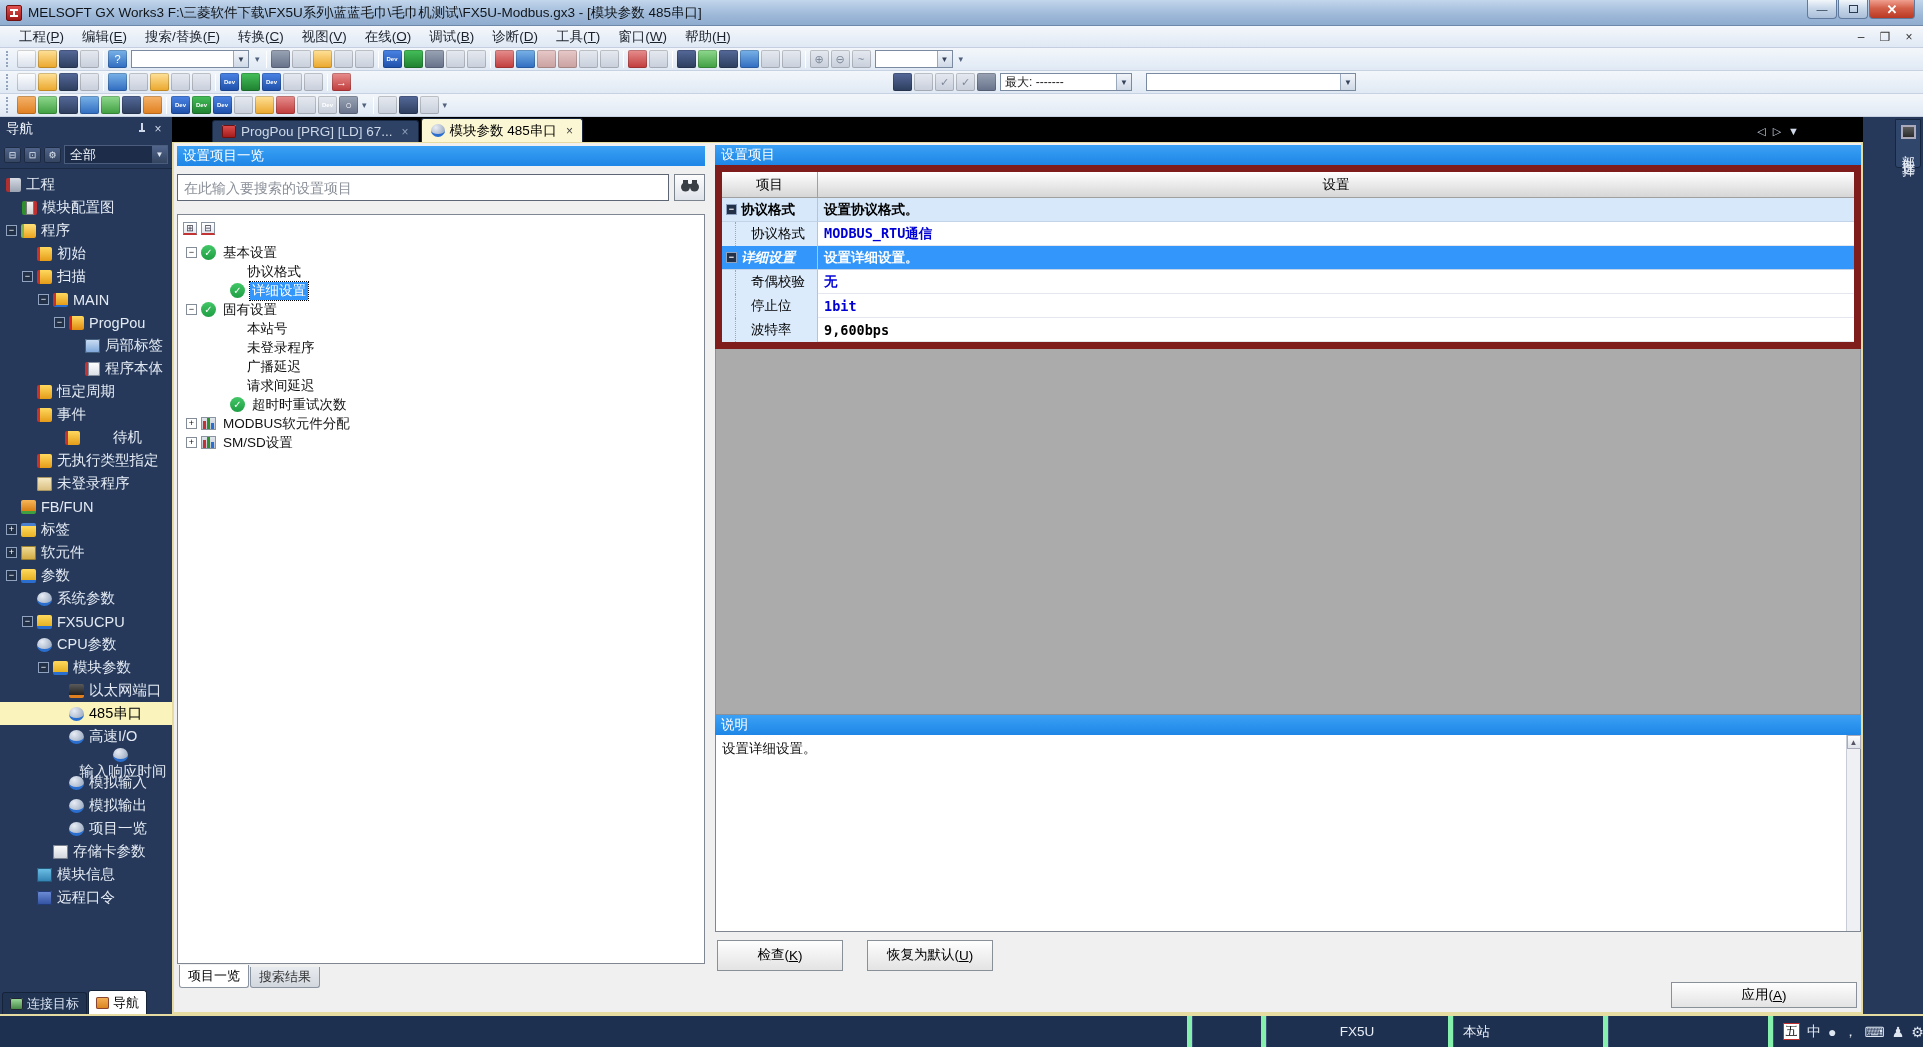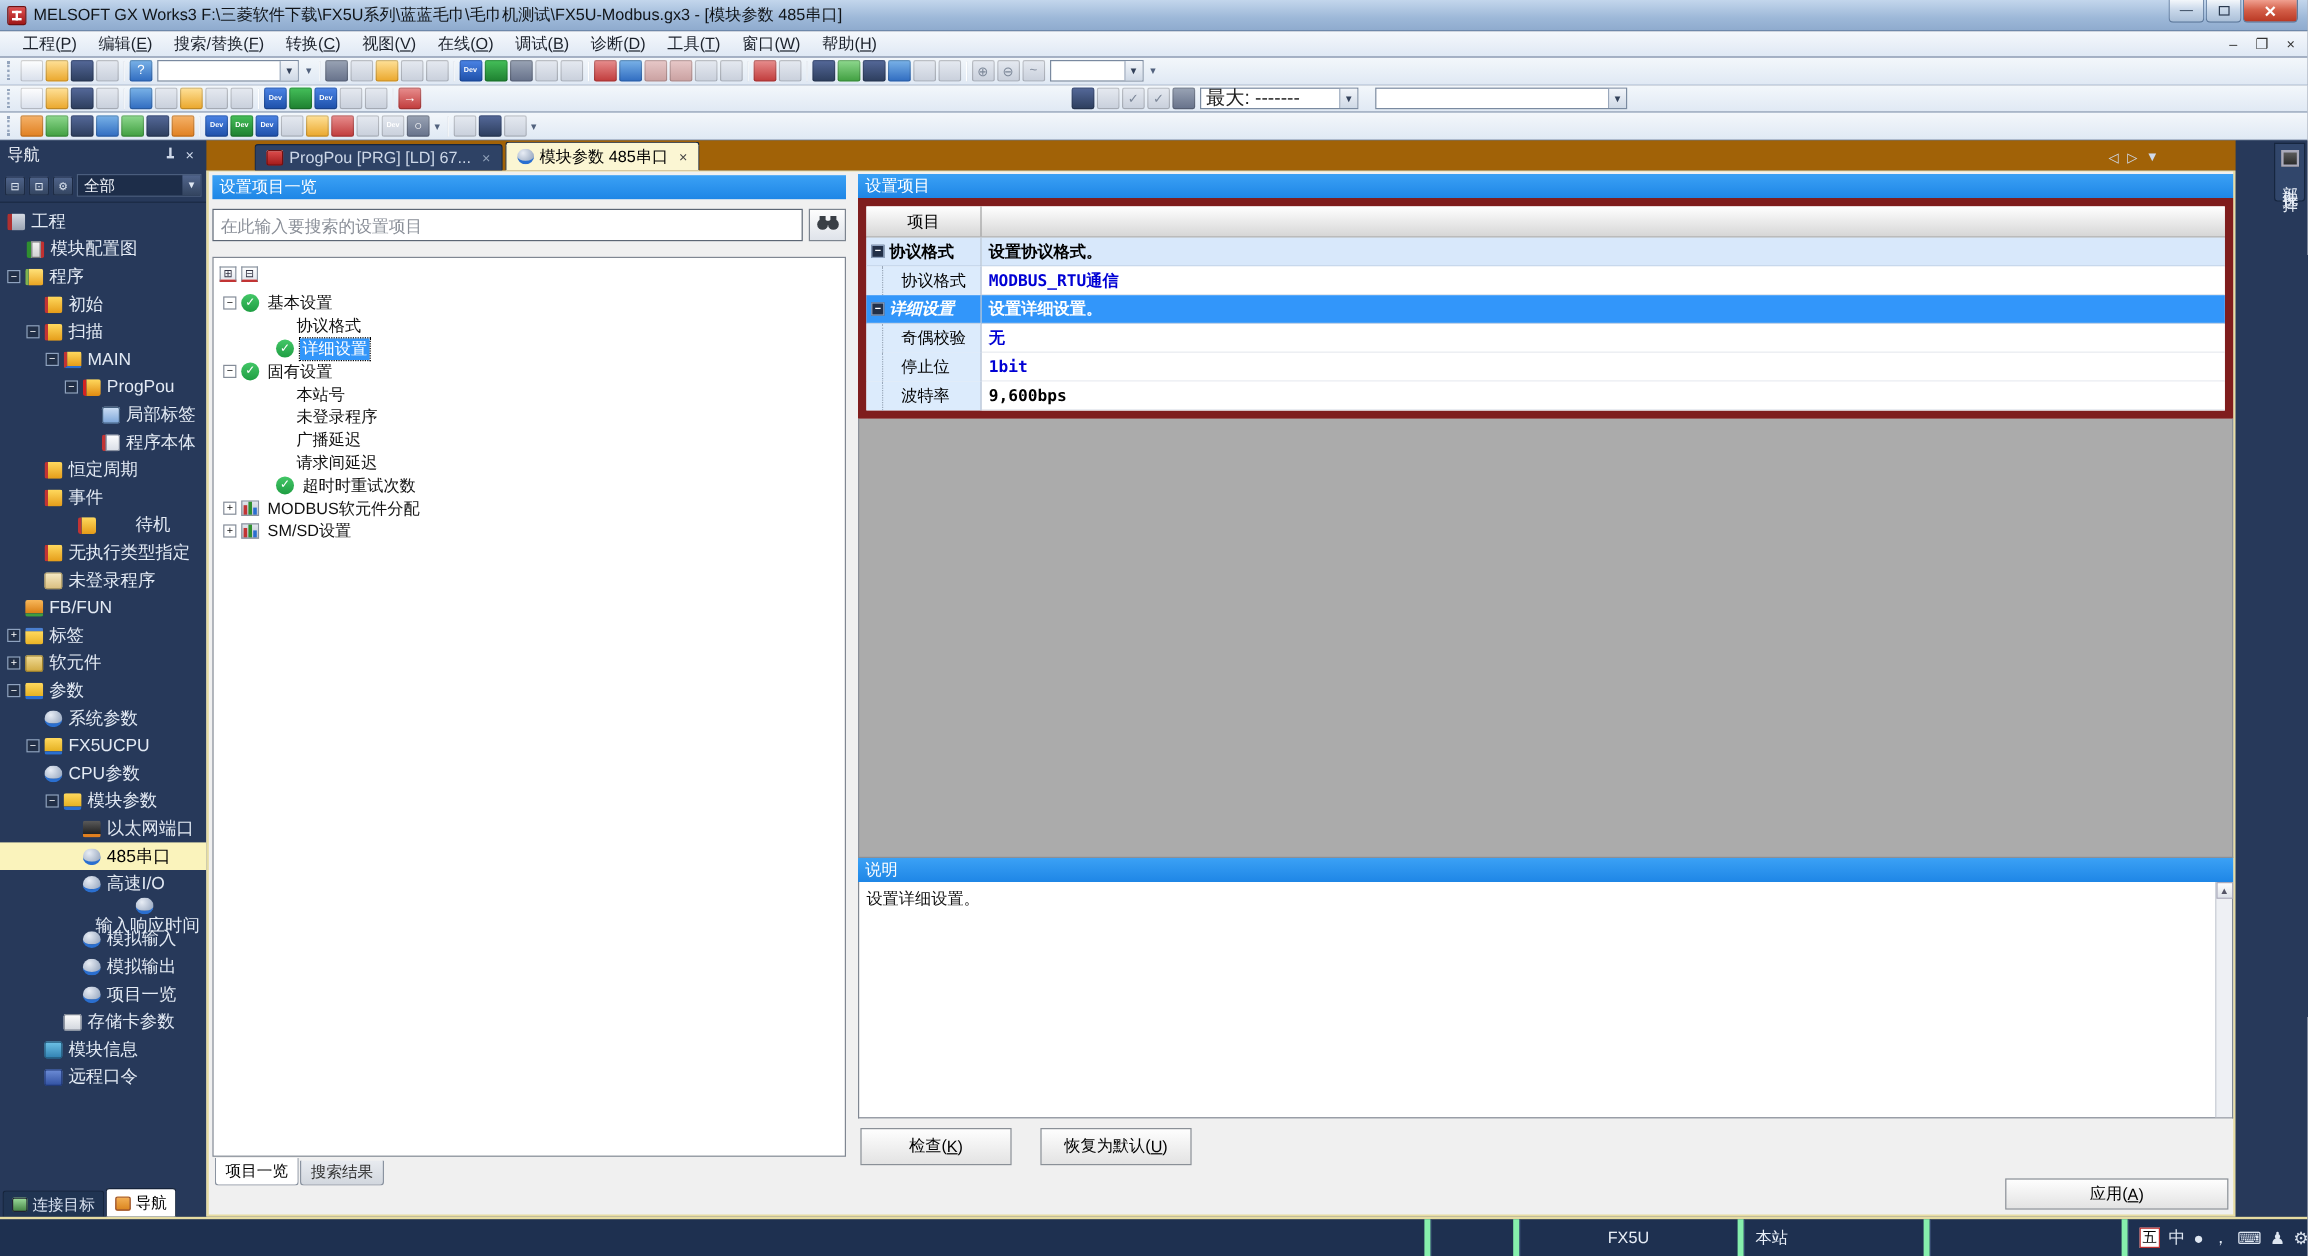--- a/index.html
+++ b/index.html
@@ -27,21 +27,21 @@
   .mdi-btns { position:absolute; right:6px; display:flex; gap:8px; color:#333; font-size:12px; }
   .mdi-btns span { width:16px; text-align:center; }
 
   
   .tbrow { height:23px; background:linear-gradient(#f3f7fb,#e0e9f4); border-bottom:1px solid #c6d2e2; display:flex; align-items:center; padding-left:2px; }
   .tb-handle { width:6px; height:16px; border-left:2px dotted #93a4bc; margin:0 4px; }
   .tb-sep { width:1px; height:17px; background:#b3c0d2; border-right:1px solid #fff; margin:0 3px; }
   .tb-icon { width:19px; height:18px; border-radius:2px; margin:0 1px; display:flex; align-items:center; justify-content:center; font-size:11px; color:#fff; box-shadow: inset 0 0 0 1px rgba(0,0,0,.18); position:relative; }
   .tb-icon .tiny { font-size:6px; font-weight:bold; color:#fff; }
   .tb-combo { height:18px; background:#fff; border:1px solid #7a8aa0; margin:0 3px; display:flex; align-items:center; }
-  .tb-combo .val { flex:1; padding:0 4px; font-size:16px; color:#222; white-space:nowrap; overflow:hidden; }
+  .tb-combo .val { flex:1; padding:0 4px; font-size:12px; color:#222; white-space:nowrap; overflow:hidden; }
   .tb-combo .drop { width:15px; height:100%; background:linear-gradient(#f2f5fa,#cfd9e6); border-left:1px solid #9aa8bc; display:flex; align-items:center; justify-content:center; font-size:8px; color:#33415a; }
   .tb-over { font-size:9px; color:#52627e; margin:0 3px; }
   .s-w{background:linear-gradient(#fff,#d8dfeb);} .s-y{background:linear-gradient(#ffe29a,#eaa62a);}
   .s-b{background:linear-gradient(#7ab3e8,#2f6bc0);} .s-g{background:linear-gradient(#8fd98f,#3f9e3f);}
   .s-r{background:linear-gradient(#e88f8f,#c03a3a);} .s-k{background:linear-gradient(#9aa4b5,#66718a);}
   .s-dim{background:linear-gradient(#e6eaf1,#c8cfdb); color:#7d8899;} .s-navy{background:linear-gradient(#55699a,#2c3d5c);}
   .s-dev{background:linear-gradient(#4b84e6,#1d4fa8);} .s-devg{background:linear-gradient(#45c05a,#1d7f2f);}
   .s-orange{background:linear-gradient(#f5b36b,#e07f1f);} .s-rdim{background:linear-gradient(#e8c9c9,#c9a0a0); color:#8a5a5a;}
 
   
@@ -86,21 +86,21 @@
   .ni-remote{background:linear-gradient(#6f8fd8,#2f4fa0); box-shadow:inset 0 0 0 1px #223a78;}
   .nav-tabs { height:26px; display:flex; align-items:flex-end; padding:0 2px; gap:1px; }
   .nav-tab { height:22px; display:flex; align-items:center; gap:4px; padding:0 7px; font-size:13px; color:#d7e0ee; border:1px solid #15233a; border-bottom:none; background:#203452; border-radius:3px 3px 0 0; }
   .nav-tab.active { background:#fff; color:#000; height:24px; }
   .nt-icon { width:13px; height:12px; border-radius:2px; }
   .nt-conn { background:linear-gradient(#9fe09f,#3f7f3f); box-shadow:inset 0 0 0 1px #223; }
   .nt-nav  { background:linear-gradient(#f5b35a,#d9821a); box-shadow:inset 0 0 0 1px #843; }
 
   
   .doc { flex:1; display:flex; flex-direction:column; min-width:0; }
-  .tabbar { height:25px; background:#a16207; display:flex; align-items:flex-end; padding-left:40px; position:relative; }
+  .tabbar { height:25px; background:#000000; display:flex; align-items:flex-end; padding-left:40px; position:relative; }
   .dtab { height:22px; display:flex; align-items:center; gap:5px; padding:0 9px; font-size:13.5px; color:#cdd8e8; background:#2e4265; border:1px solid #16263f; border-bottom:none; border-radius:3px 3px 0 0; margin-right:2px; max-width:300px; white-space:nowrap; }
   .dtab.active { background:#fbf6d3; color:#000; height:24px; }
   .dtab .x { font-size:12px; margin-left:4px; color:#8fa0b8; }
   .dtab.active .x { color:#444; }
   .ti { width:14px; height:13px; border-radius:2px; flex:none; }
   .ti-prog { background:linear-gradient(#e05050,#a01818); box-shadow:inset 0 0 0 1px #701010, inset 0 4px 0 -3px #fff; }
   .ti-param { background:radial-gradient(circle at 35% 35%,#e8edf5,#8fa0ba); border-radius:50%; border-bottom:3px solid #2a6fd0; }
   .tab-arrows { position:absolute; right:64px; bottom:4px; display:flex; gap:7px; color:#cfd9ea; font-size:11px; }
   .doccontent { flex:1; display:flex; border:2px solid #e6dca2; border-top-width:1px; background:#f0f0f0; min-height:0; }
 
@@ -637,20 +637,21 @@
           <div class="midpad"></div>
         </div>
 
         <div class="vsplit"></div>
 
         <div class="rightpanel">
           <div class="bluebar">设置项目</div>
           <div class="grid">
             <div class="grid-header">
               <div class="gh-item">项目</div>
+              <div class="gh-set">设置</div>
             </div>
             <div id="grid-rows">
                 <div class="trow cat">
                   <div class="tcell-item">
                     <span class="expb">−</span>
                     <span class="ilbl">协议格式</span>
                   </div>
                   <div class="tcell-val">
                     <span>设置协议格式。</span>
                   </div>

